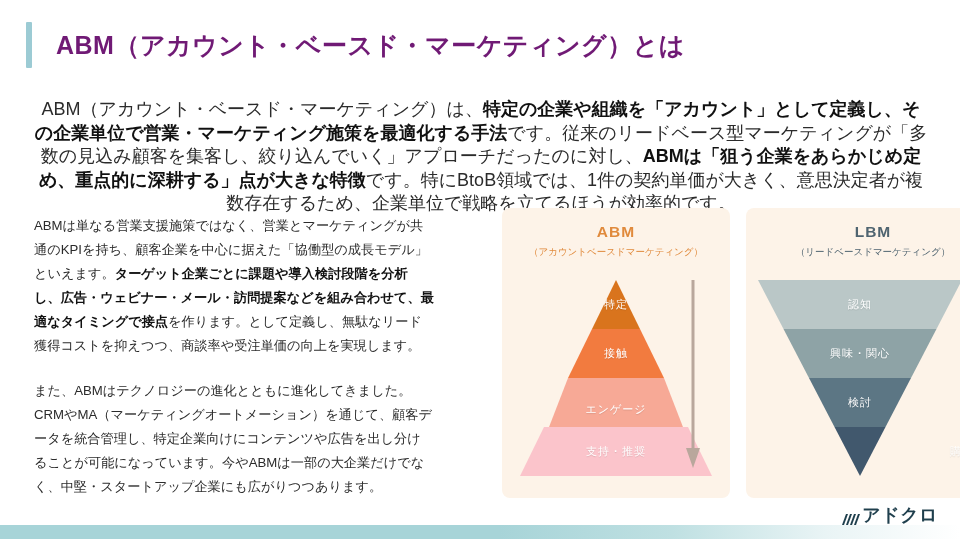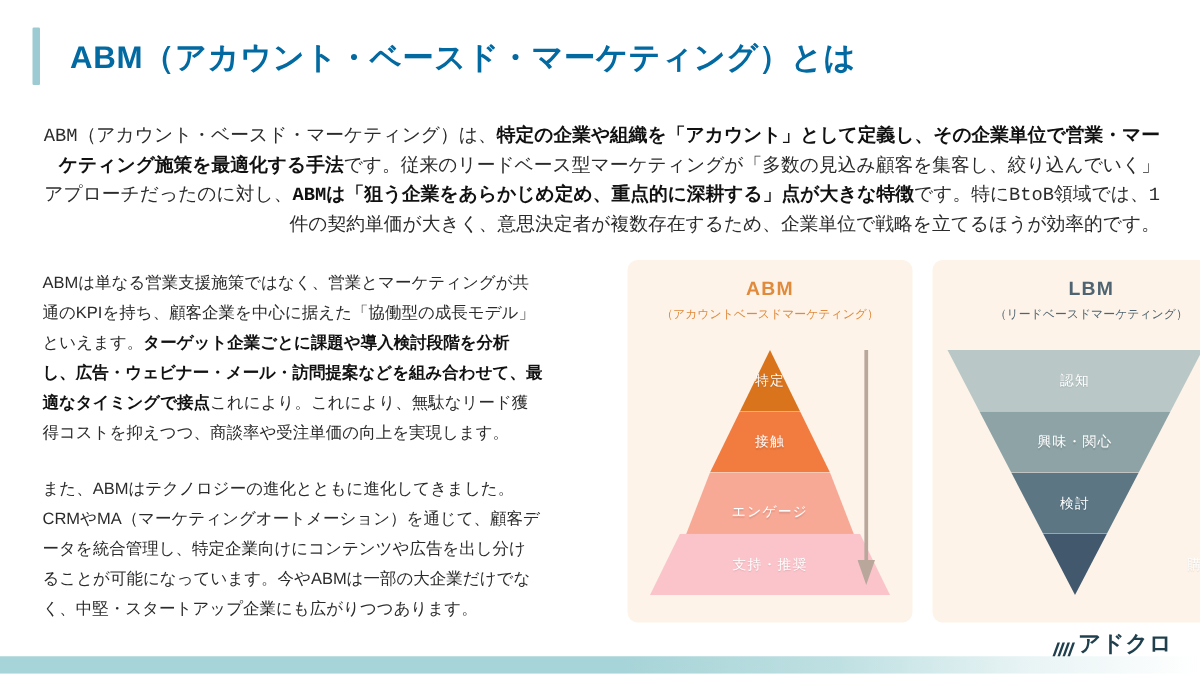--- a/index.html
+++ b/index.html
@@ -31,36 +31,35 @@
     height: 46px;
     background: #9ccbd4;
     margin-left: 26px;
     border-radius: 1px;
     flex: none;
   }
   .page-title {
     margin-left: 24px;
     font-size: 25px;
     font-weight: bold;
-    color: #0369a1;
+    color: #701a75;
     letter-spacing: 0.5px;
     white-space: nowrap;
   }
 
   
   .intro {
     position: absolute;
     left: 34px;
     top: 98px;
     width: 894px;
-    font-size: 15px;
+    font-size: 18px;
     line-height: 23.5px;
     color: #2b2b2b;
-    text-align: right;
-    font-family: Liberation Mono, monospace;
+    text-align: center;
   }
   .intro b { font-weight: bold; color: #111; }
 
   
   .lower {
     position: absolute;
     left: 0;
     top: 206px;
     width: 960px;
     height: 300px;
@@ -217,21 +216,21 @@
 <div class="title-row">
   <div class="title-accent"></div>
   <div class="page-title">ABM（アカウント・ベースド・マーケティング）とは</div>
 </div>
 
 <div class="intro" id="intro-para"><span>ABM（アカウント・ベースド・マーケティング）は、</span><b>特定の企業や組織を「アカウント」として定義し、その企業単位で営業・マーケティング施策を最適化する手法</b><span>です。従来のリードベース型マーケティングが「多数の見込み顧客を集客し、絞り込んでいく」アプローチだったのに対し、</span><b>ABMは「狙う企業をあらかじめ定め、重点的に深耕する」点が大きな特徴</b><span>です。特にBtoB領域では、1件の契約単価が大きく、意思決定者が複数存在するため、企業単位で戦略を立てるほうが効率的です。</span></div>
 
 <div class="lower">
 
   <div class="left-col" id="left-col">
-      <p><span>ABMは単なる営業支援施策ではなく、営業とマーケティングが共通のKPIを持ち、顧客企業を中心に据えた「協働型の成長モデル」といえます。</span><b>ターゲット企業ごとに課題や導入検討段階を分析し、広告・ウェビナー・メール・訪問提案などを組み合わせて、最適なタイミングで接点</b><span>これにより。これにより、無駄なリード獲得コストを抑えつつ、商談率や受注単価の向上を実現します。</span></p>
+      <p><span>ABMは単なる営業支援施策ではなく、営業とマーケティングが共通のKPIを持ち、顧客企業を中心に据えた「協働型の成長モデル」といえます。</span><b>ターゲット企業ごとに課題や導入検討段階を分析し、広告・ウェビナー・メール・訪問提案などを組み合わせて、最適なタイミングで接点</b><span>を作ります。として定義し、無駄なリード獲得コストを抑えつつ、商談率や受注単価の向上を実現します。</span></p>
       <p><span>また、ABMはテクノロジーの進化とともに進化してきました。CRMやMA（マーケティングオートメーション）を通じて、顧客データを統合管理し、特定企業向けにコンテンツや広告を出し分けることが可能になっています。今やABMは一部の大企業だけでなく、中堅・スタートアップ企業にも広がりつつあります。</span></p>
     </div>
 
   <div class="panel panel-abm">
     <div class="panel-head">
       <div class="panel-title abm-color">ABM</div>
       <div class="panel-sub abm-color">（アカウントベースドマーケティング）</div>
     </div>
     <div class="pyramid" id="pyramid">
         <div class="pyr-layer" style="top: 0px; height: 49px;">

